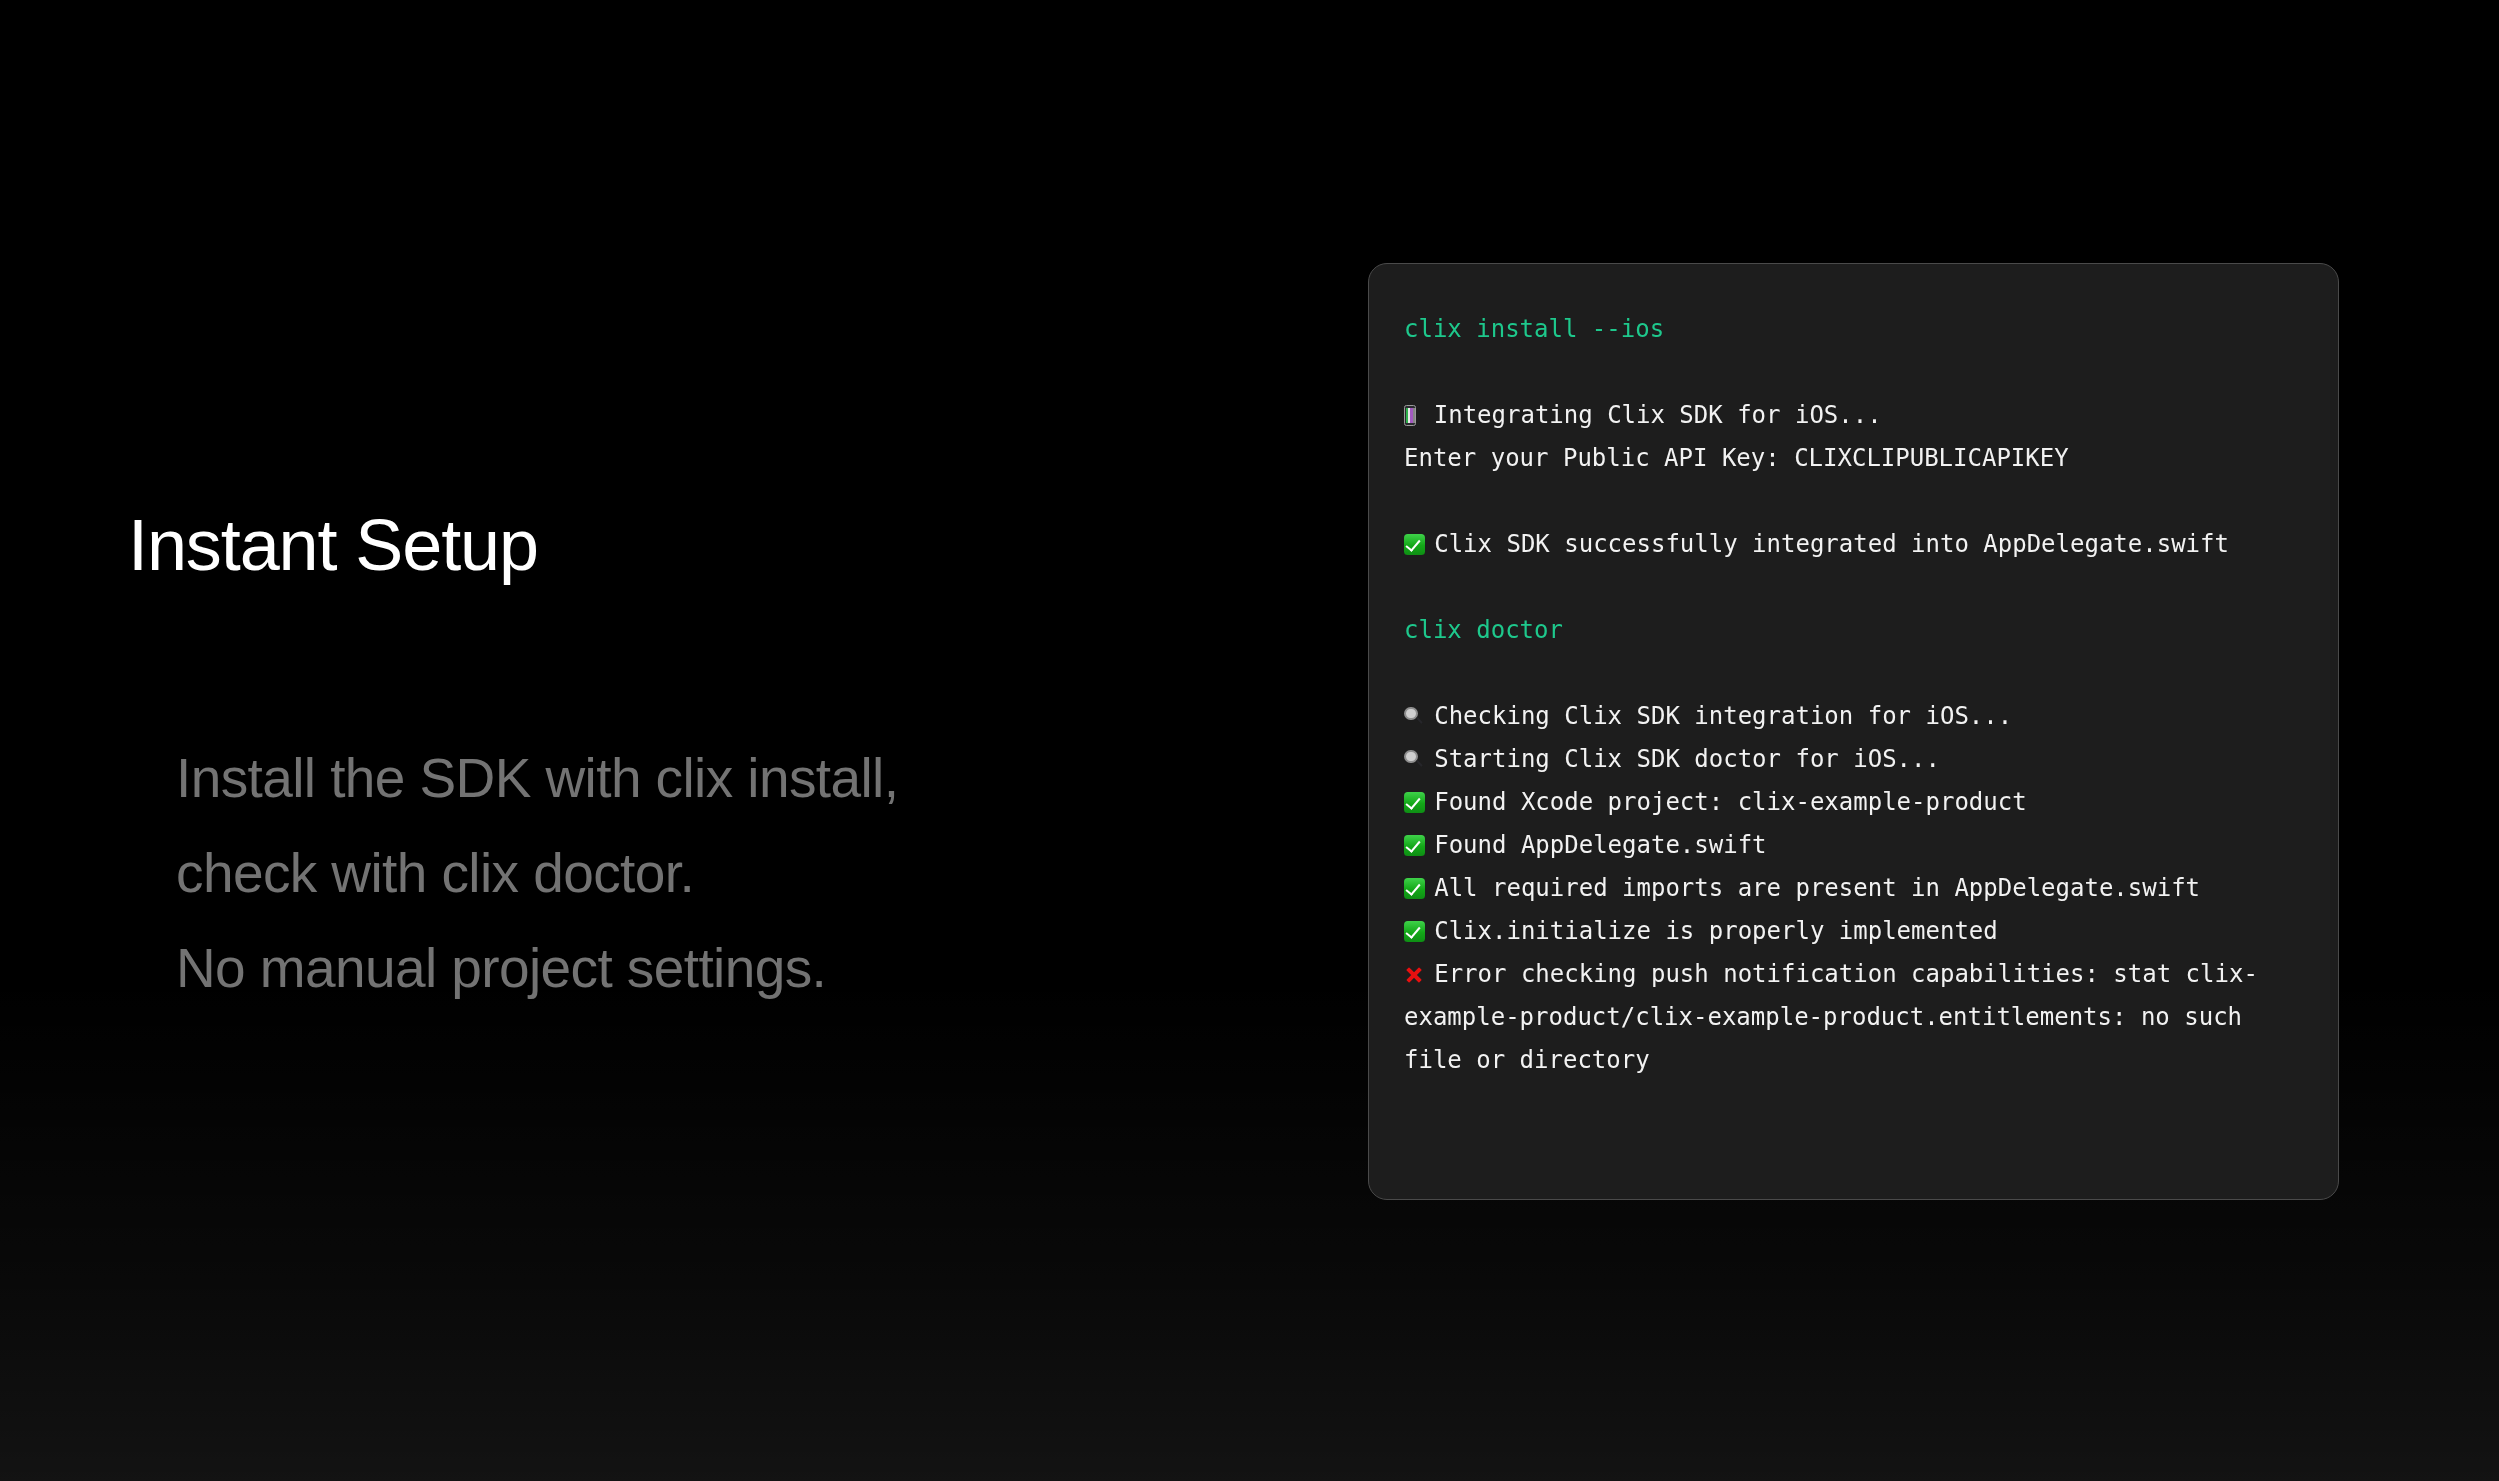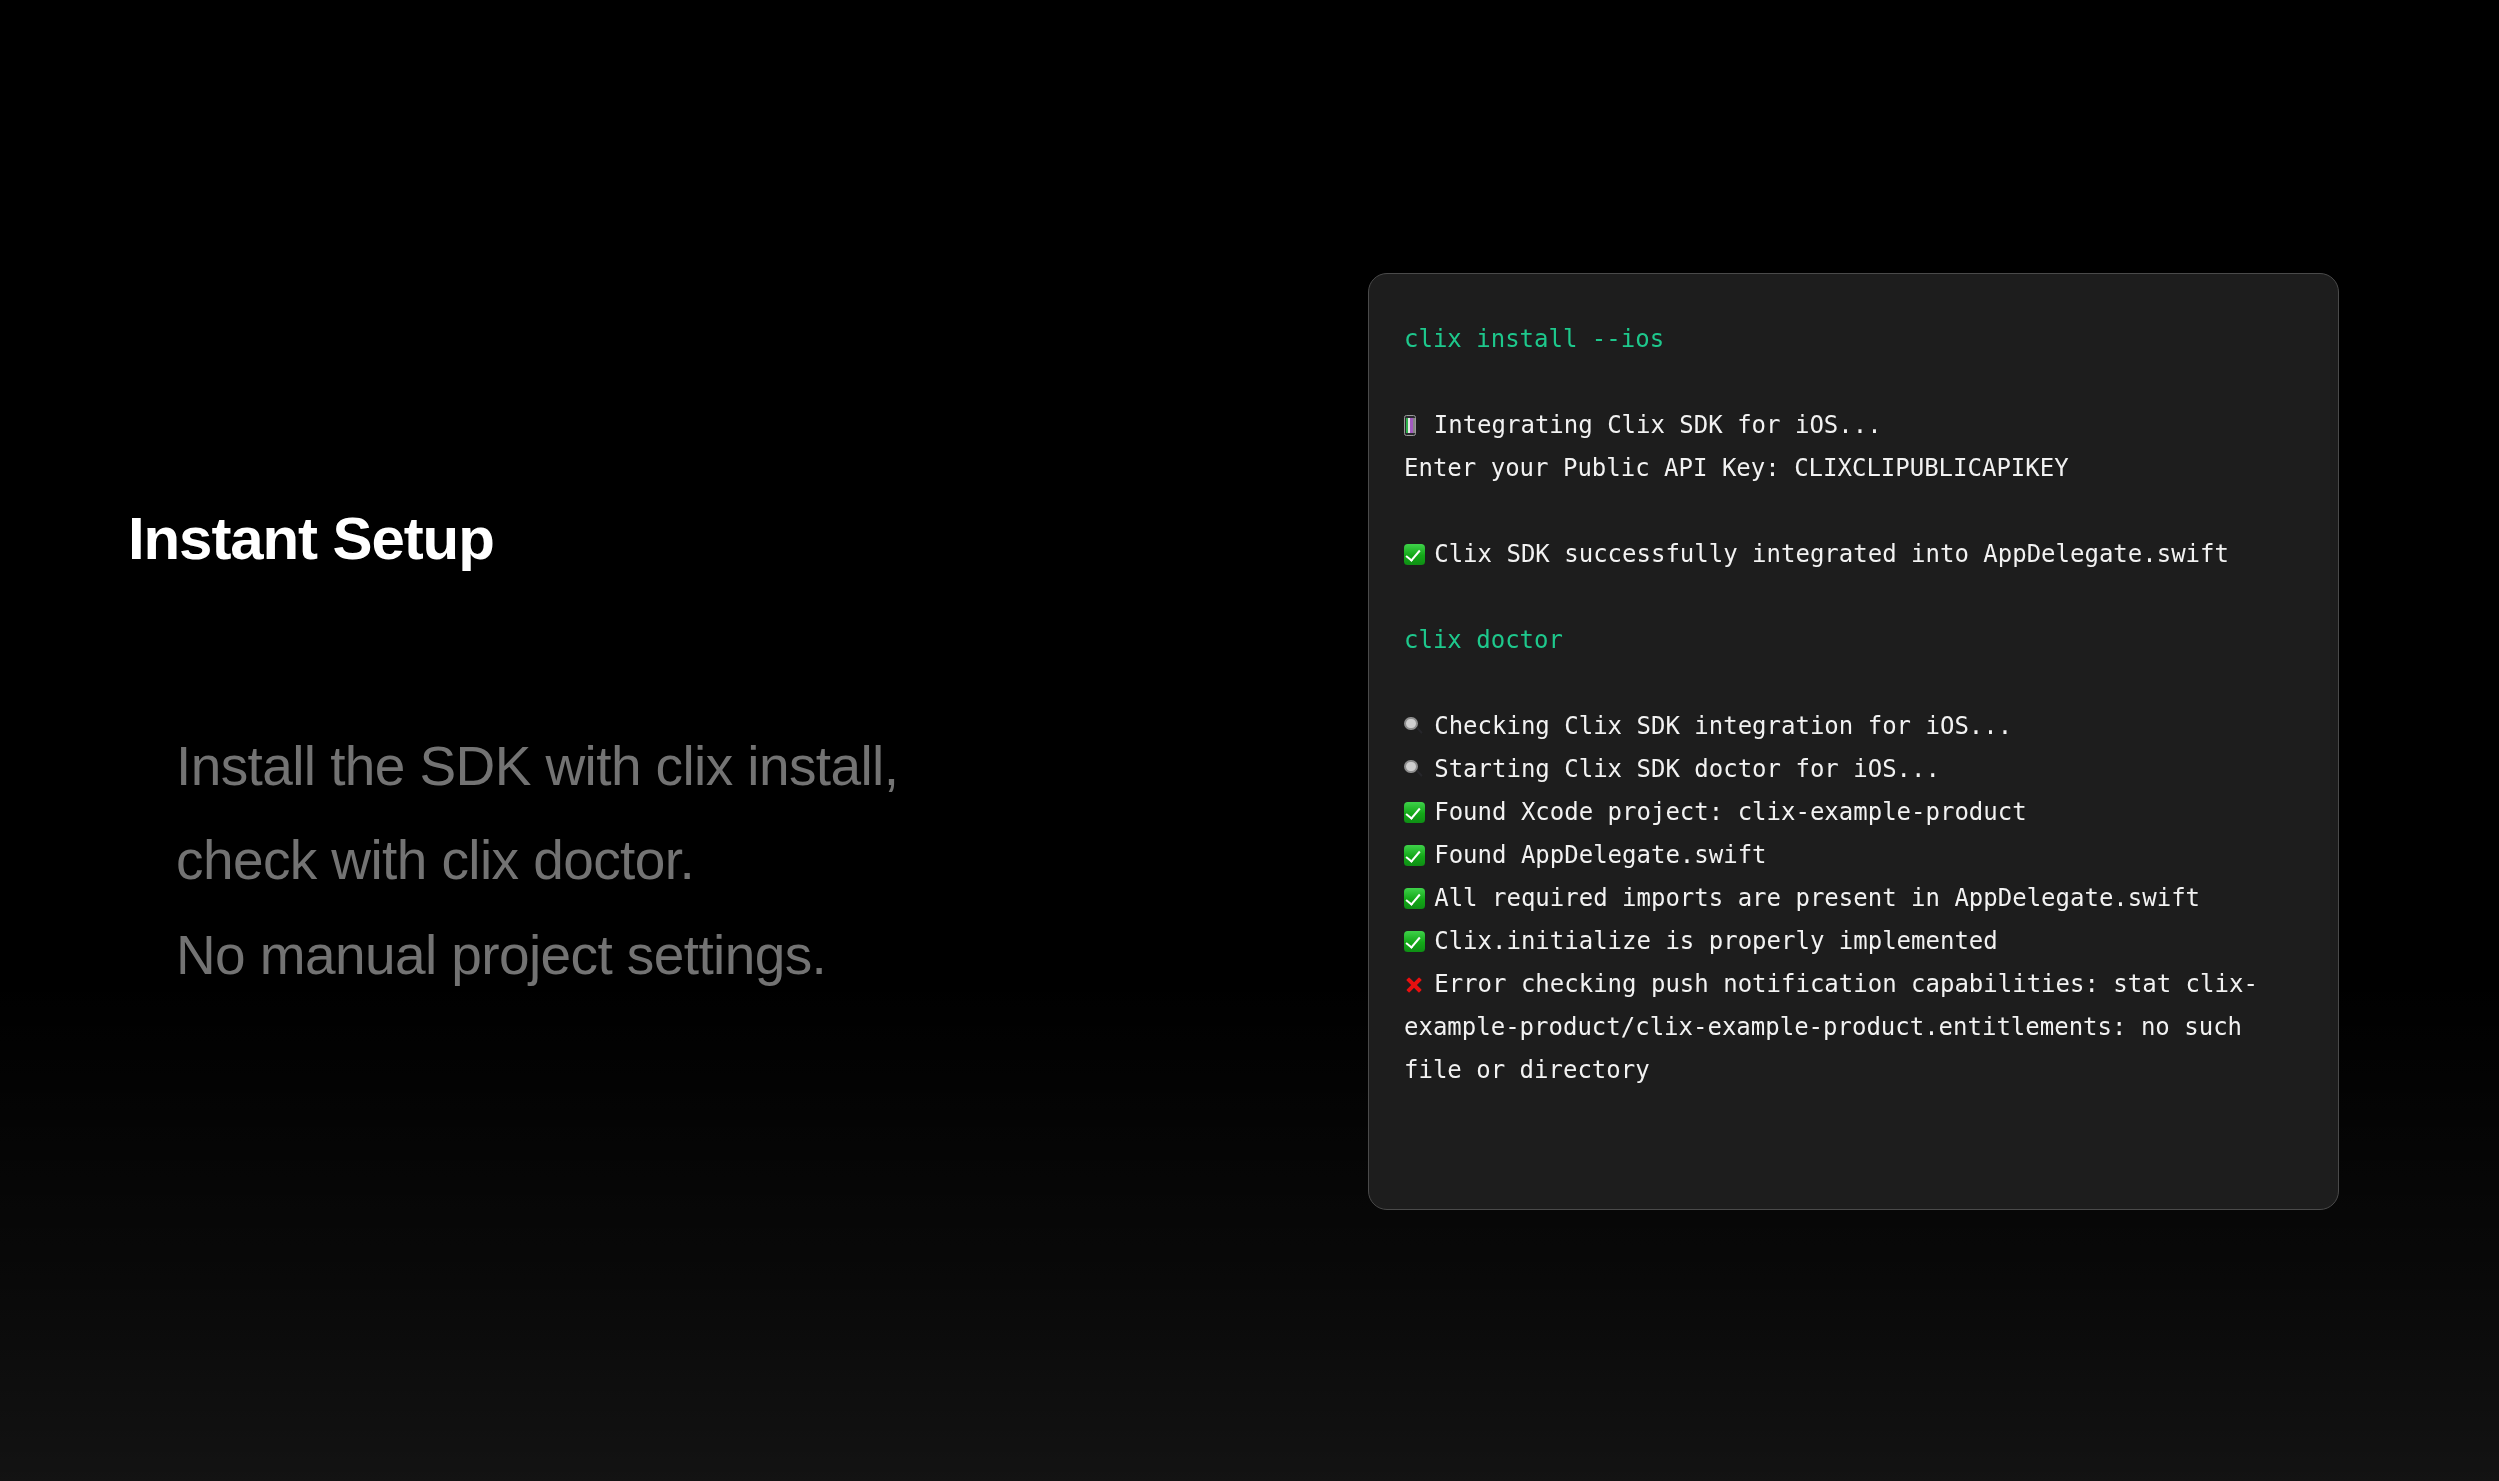--- a/index.html
+++ b/index.html
@@ -33,43 +33,43 @@
 
   
   #copy {
     position: absolute;
     left: 128px;
     top: 507px;
     width: 1154px;
   }
 
   #headline {
-    font-size: 60px;
-    font-weight: 700;
+    font-size: 72px;
+    font-weight: 400;
     color: #ffffff;
     letter-spacing: -1.1px;
     line-height: 1.06;
     white-space: nowrap;
   }
 
   #subcopy {
     margin-top: 148px;
     font-size: 55px;
     font-weight: 400;
     color: #737373;
     line-height: 1.72;
     letter-spacing: -0.6px;
   }
   #subcopy .sub-line { display: block; white-space: nowrap; margin-left: 48px; }
 
   
   #terminal-panel {
     position: absolute;
     left: 1368px;
-    top: 273px;
+    top: 263px;
     width: 971px;
     height: 937px;
     background: #1d1d1d;
     border: 1.1px solid #4a4a4a;
     border-radius: 19px;
     padding: 44px 34px 34px 35px;
     overflow: hidden;
   }
 
   #terminal-body {

